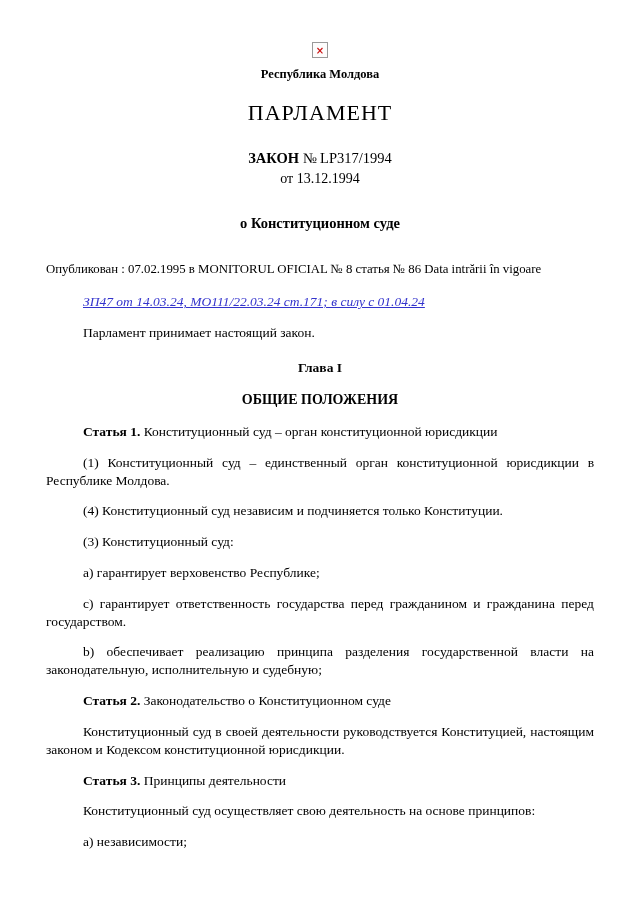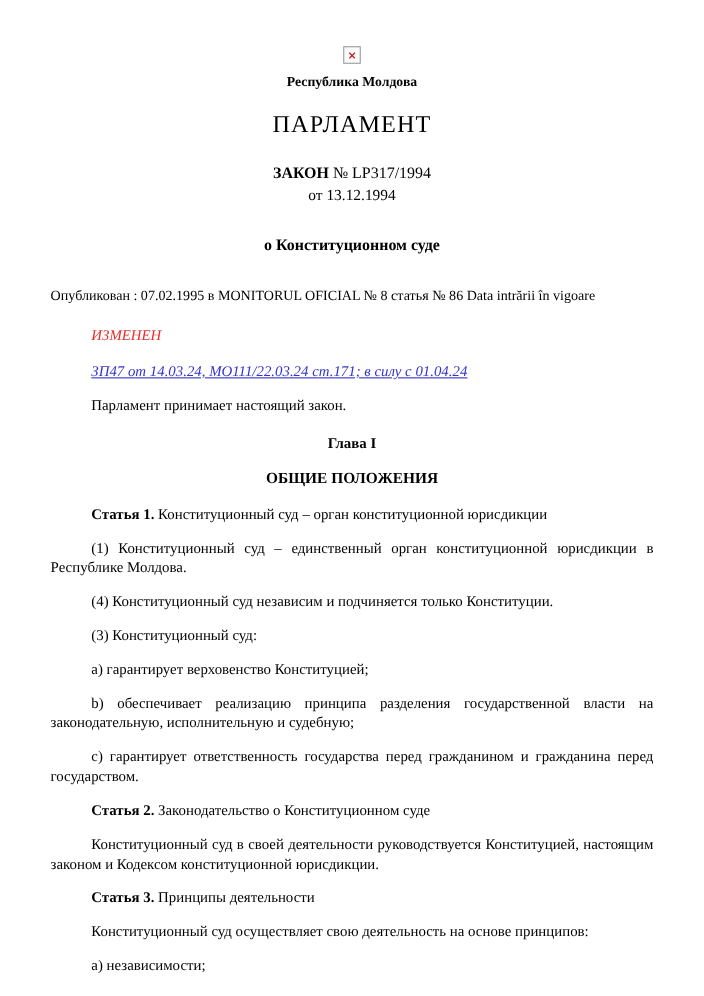--- a/index.html
+++ b/index.html
@@ -78,37 +78,36 @@
 
   <div class="parliament center">ПАРЛАМЕНТ</div>
 
   <div class="law-line center"><b>ЗАКОН</b> <span>№ LP317/1994</span></div>
   <div class="law-date center">от 13.12.1994</div>
 
   <div class="doc-title center">о Конституционном суде</div>
 
   <p class="published">Опубликован : 07.02.1995 в MONITORUL OFICIAL № 8 статья № 86 Data intrării în vigoare</p>
 
-  <p class="amended-status" style="color:#e62e2e;">ИЗМЕНЕН</p>
 
   <p class="amend-link-row"><a class="amend-link" style="color:#3333cc;">ЗП47 от 14.03.24, МО111/22.03.24 ст.171; в силу с 01.04.24</a></p>
 
   <p class="para intro">Парламент принимает настоящий закон.</p>
 
   <div class="chapter center">Глава I</div>
   <div class="chapter-title center">ОБЩИЕ ПОЛОЖЕНИЯ</div>
 
   <p class="para"><b>Статья 1.</b><span> Конституционный суд – орган конституционной юрисдикции</span></p>
 
   <p class="para">(1) Конституционный суд – единственный орган конституционной юрисдикции в Республике Молдова.</p>
   <p class="para">(4) Конституционный суд независим и подчиняется только Конституции.</p>
   <p class="para">(3) Конституционный суд:</p>
-  <p class="para">а) гарантирует верховенство Конституцией;</p>
+  <p class="para">а) гарантирует верховенство Республике;</p>
+  <p class="para">с) гарантирует ответственность государства перед гражданином и гражданина перед государством.</p>
   <p class="para">b) обеспечивает реализацию принципа разделения государственной власти на законодательную, исполнительную и судебную;</p>
-  <p class="para">с) гарантирует ответственность государства перед гражданином и гражданина перед государством.</p>
 
   <p class="para"><b>Статья 2.</b><span> Законодательство о Конституционном суде</span></p>
 
   <p class="para">Конституционный суд в своей деятельности руководствуется Конституцией, настоящим законом и Кодексом конституционной юрисдикции.</p>
 
   <p class="para"><b>Статья 3.</b><span> Принципы деятельности</span></p>
 
   <p class="para">Конституционный суд осуществляет свою деятельность на основе принципов:</p>
   <p class="para">а) независимости;</p>
 

